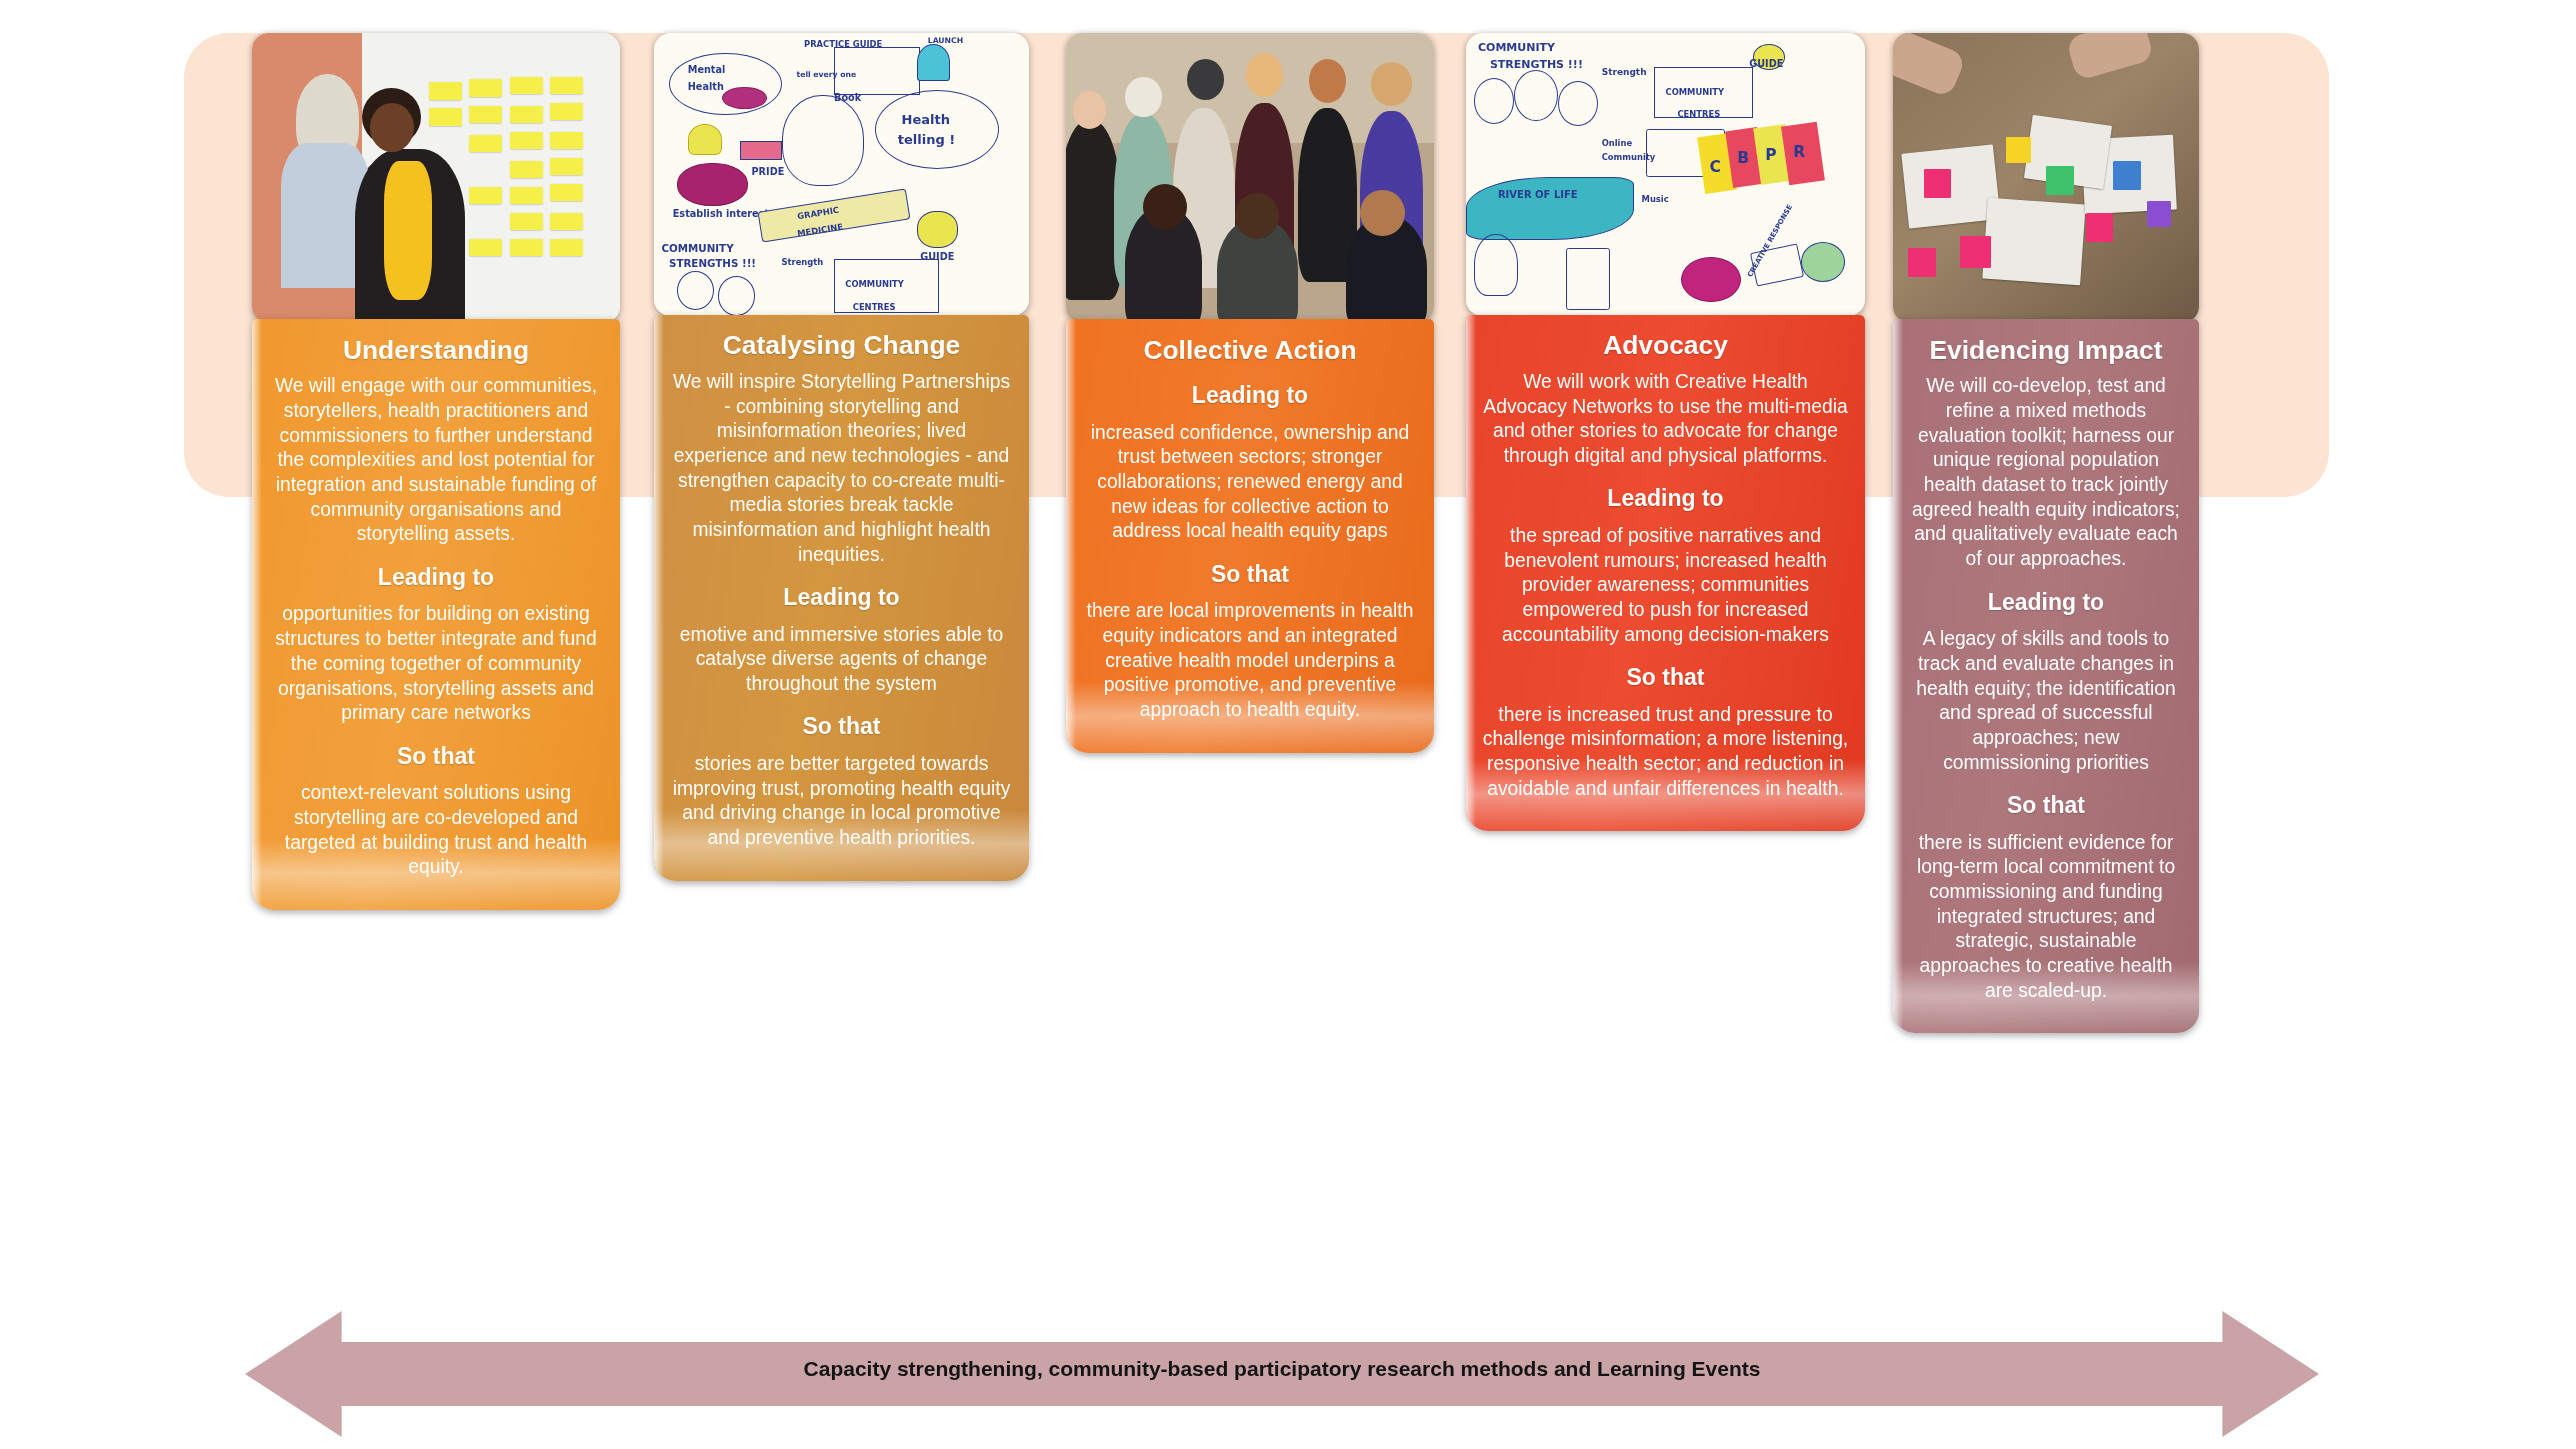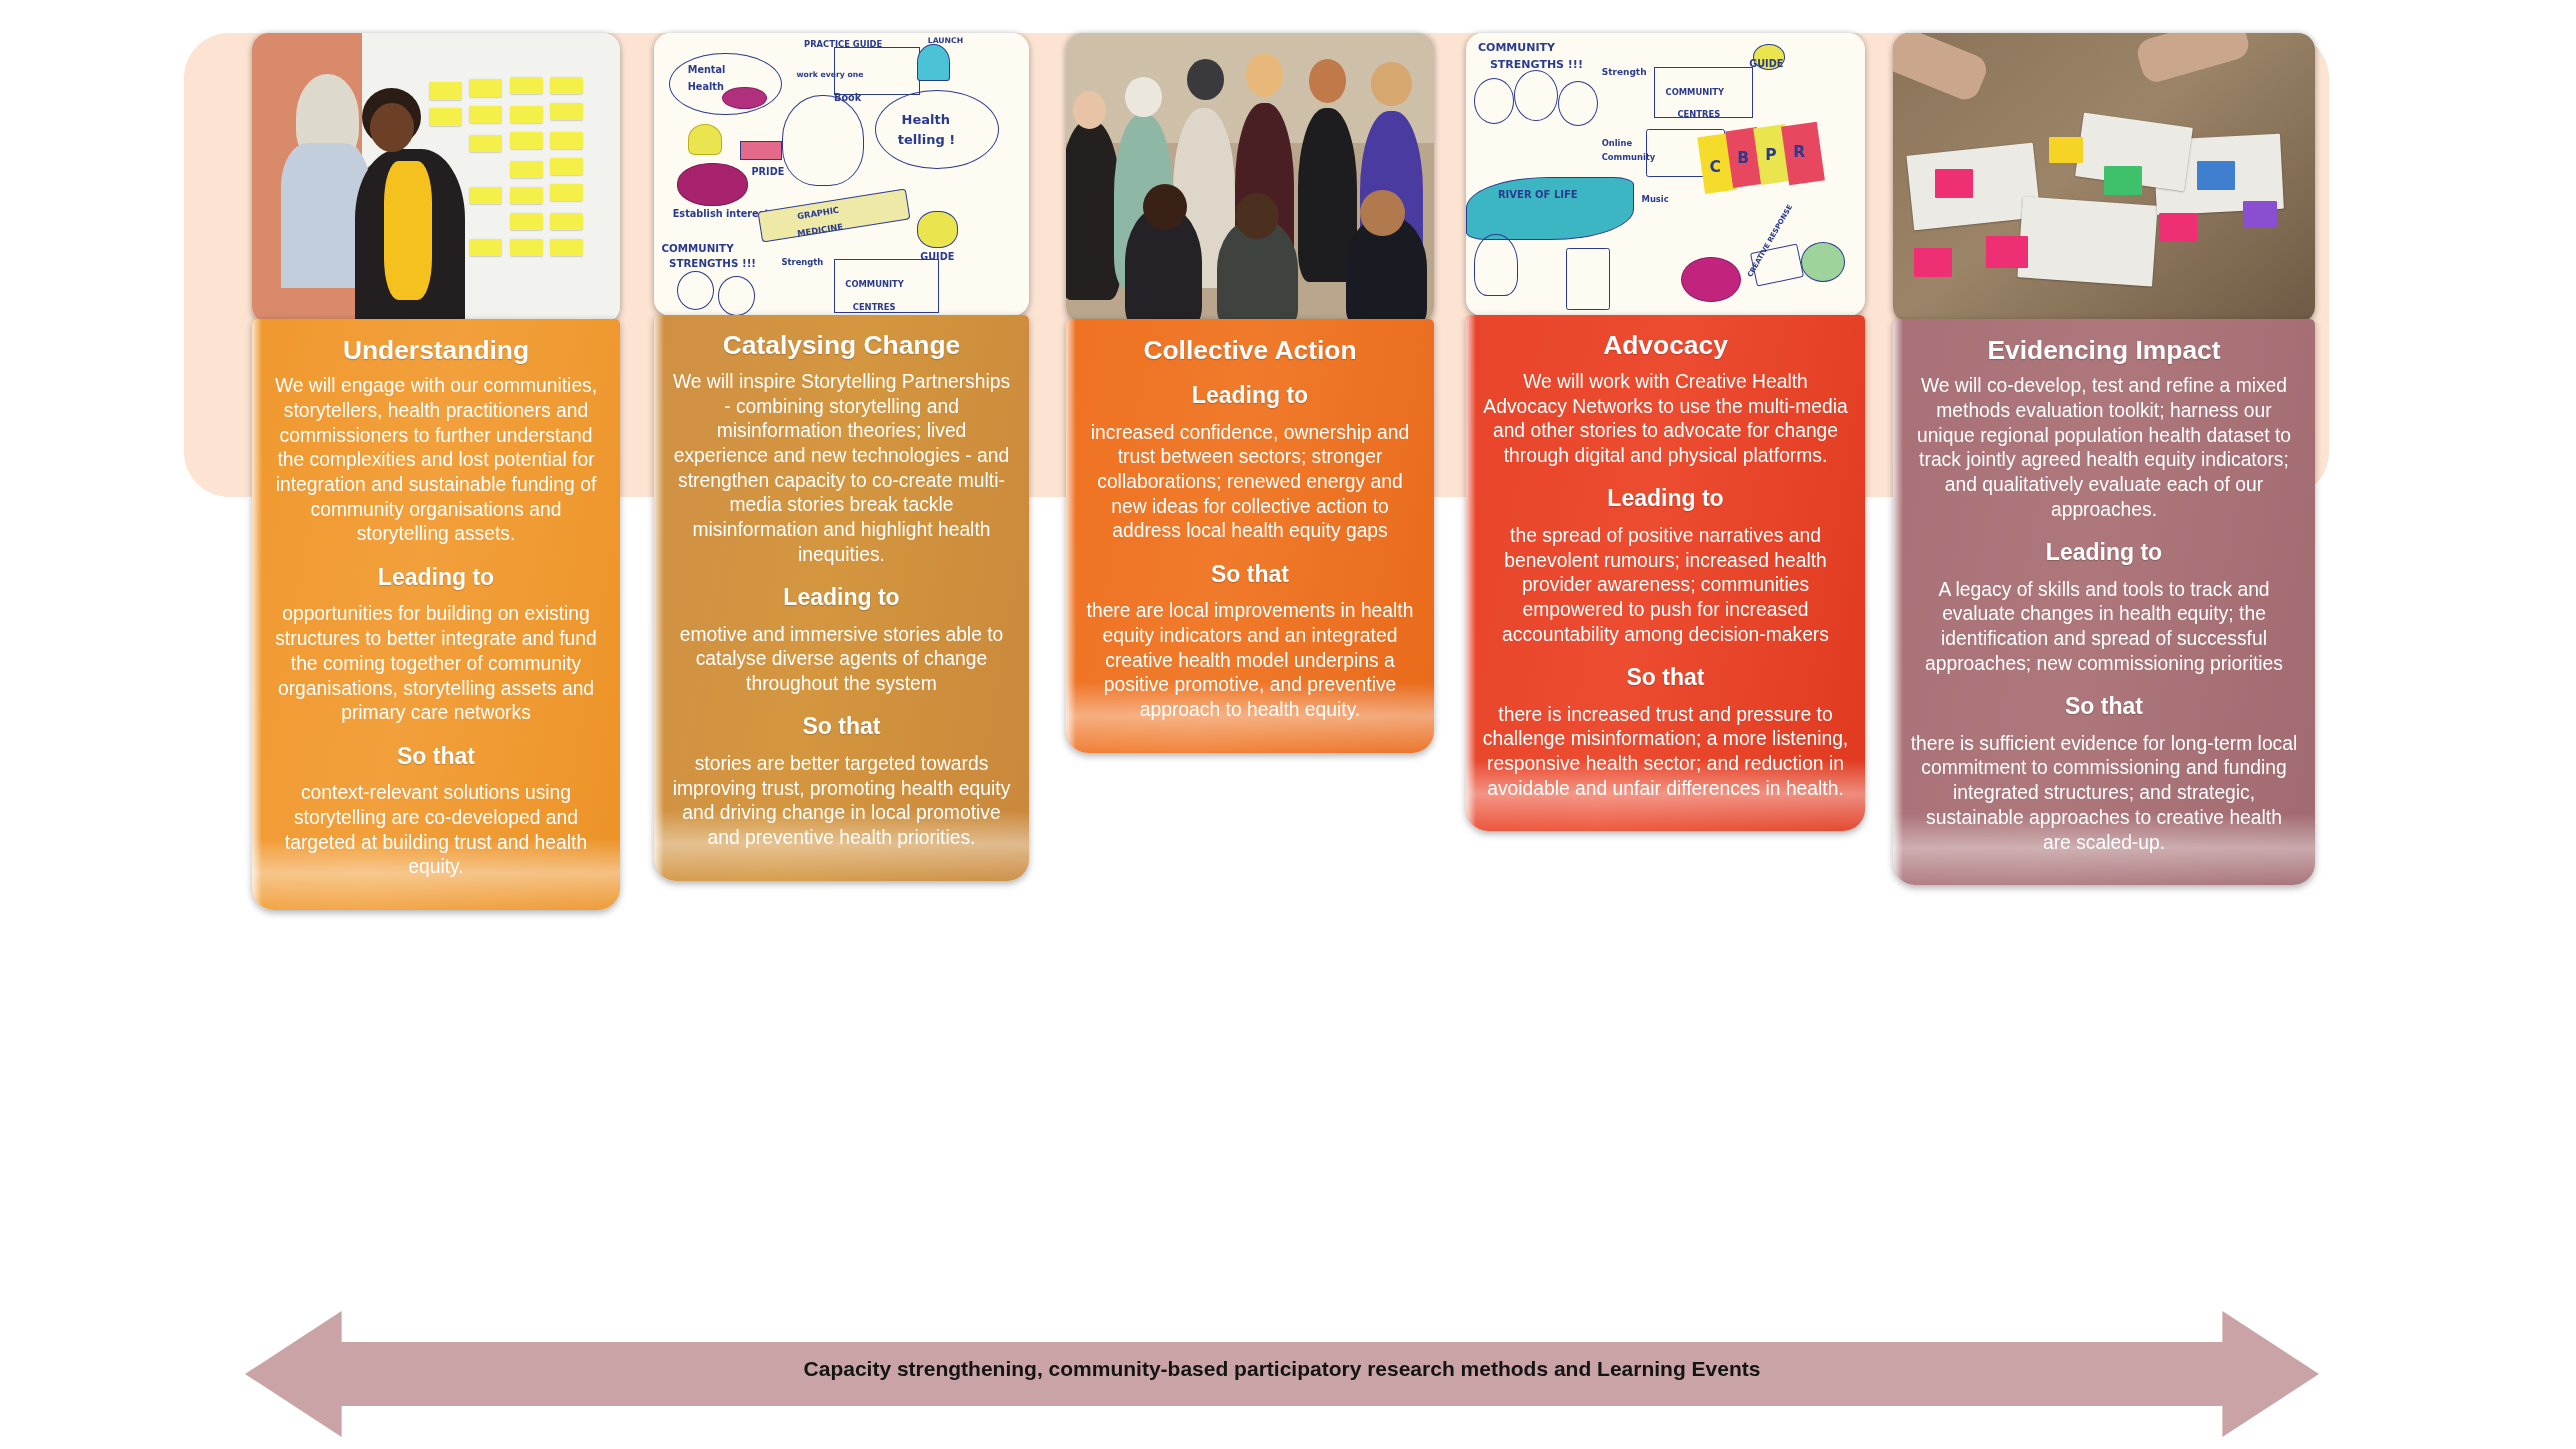--- a/index.html
+++ b/index.html
@@ -27,21 +27,21 @@
   
   .col {
     position: absolute;
     top: 33px;
     width: 368px;
   }
   .col-1 { left: 252px;  width: 368px; }
   .col-2 { left: 654px; width: 375px; }
   .col-3 { left: 1066px; width: 368px; }
   .col-4 { left: 1466px; width: 399px; }
-  .col-5 { left: 1893px; width: 422px; }
+  .col-5 { left: 1893px; width: 306px; }
 
   .photo {
     position: relative;
     height: 290px;
     border-radius: 16.7px;
     overflow: hidden;
     box-shadow: 0 1.9px 6.4px rgba(0,0,0,.35);
   }
   .col-2 .photo { height: 283px; }
   .col-4 .photo { height: 283px; }
@@ -209,21 +209,21 @@
         <div class="txt" style="left:5%;top:62%">Establish interests</div>
         <div class="ink" style="left:23%;top:38%;width:11%;height:7%;background:#e46a8c;border-color:#2a3b8f"></div>
         <div class="txt" style="left:26%;top:47%">PRIDE</div>
         <div class="ink" style="left:34%;top:22%;width:22%;height:32%;border-radius:48% 48% 42% 42%"></div>
         <div class="ink" style="left:59%;top:20%;width:33%;height:28%;border-radius:50%"></div>
         <div class="txt" style="left:66%;top:28%;font-size:13px">Health</div>
         <div class="txt" style="left:65%;top:35%;font-size:13px">telling !</div>
         <div class="txt" style="left:40%;top:2%;font-size:8.4px">PRACTICE GUIDE</div>
         <div class="ink" style="left:48%;top:5%;width:23%;height:17%"></div>
         <div class="txt" style="left:48%;top:21%">Book</div>
-        <div class="txt" style="left:38%;top:13%;font-size:7.7px">work every one</div>
+        <div class="txt" style="left:38%;top:13%;font-size:7.7px">tell every one</div>
         <div class="ink" style="left:70%;top:4%;width:9%;height:13%;border-radius:50% 50% 10% 10%;background:#4cc2d6;border-color:#2a3b8f"></div>
         <div class="txt" style="left:73%;top:1%;font-size:7.7px">LAUNCH</div>
         <div class="ink" style="left:28%;top:59%;width:40%;height:11%;border-radius:3.9px;background:#efe9a8;border-color:#2a3b8f;transform:rotate(-9deg)"></div>
         <div class="txt" style="left:38%;top:62%;font-size:8.4px;transform:rotate(-9deg)">GRAPHIC</div>
         <div class="txt" style="left:38%;top:68%;font-size:8.4px;transform:rotate(-9deg)">MEDICINE</div>
         <div class="ink" style="left:70%;top:63%;width:11%;height:13%;border-radius:45%;background:#eae54e;border-color:#2a3b8f"></div>
         <div class="txt" style="left:71%;top:77%">GUIDE</div>
         <div class="txt" style="left:2%;top:74%;font-size:10.3px">COMMUNITY</div>
         <div class="txt" style="left:4%;top:79%;font-size:10.3px">STRENGTHS !!!</div>
         <div class="ink" style="left:6%;top:84%;width:10%;height:14%;border-radius:50%"></div>

